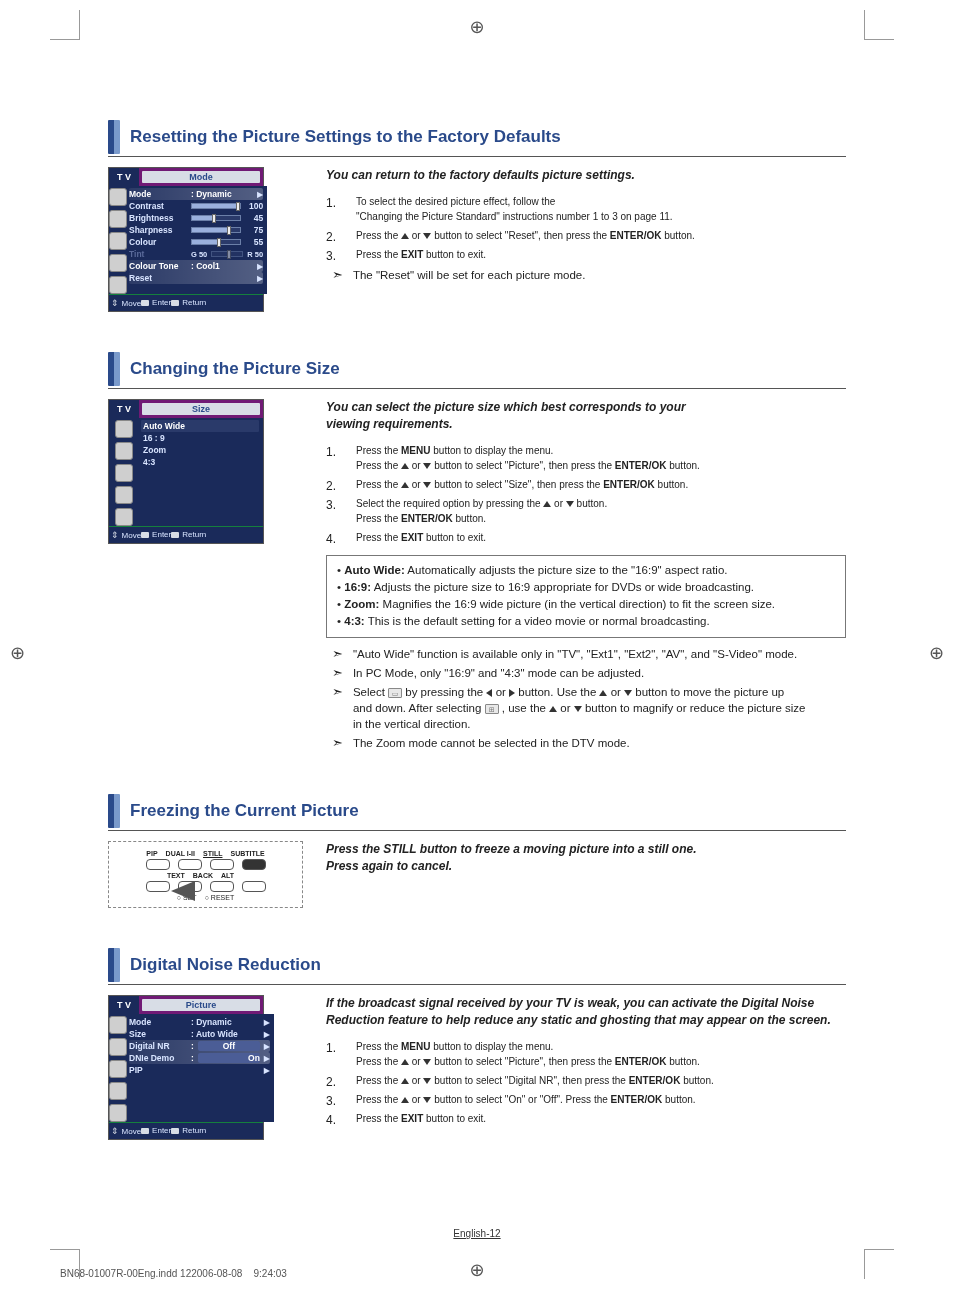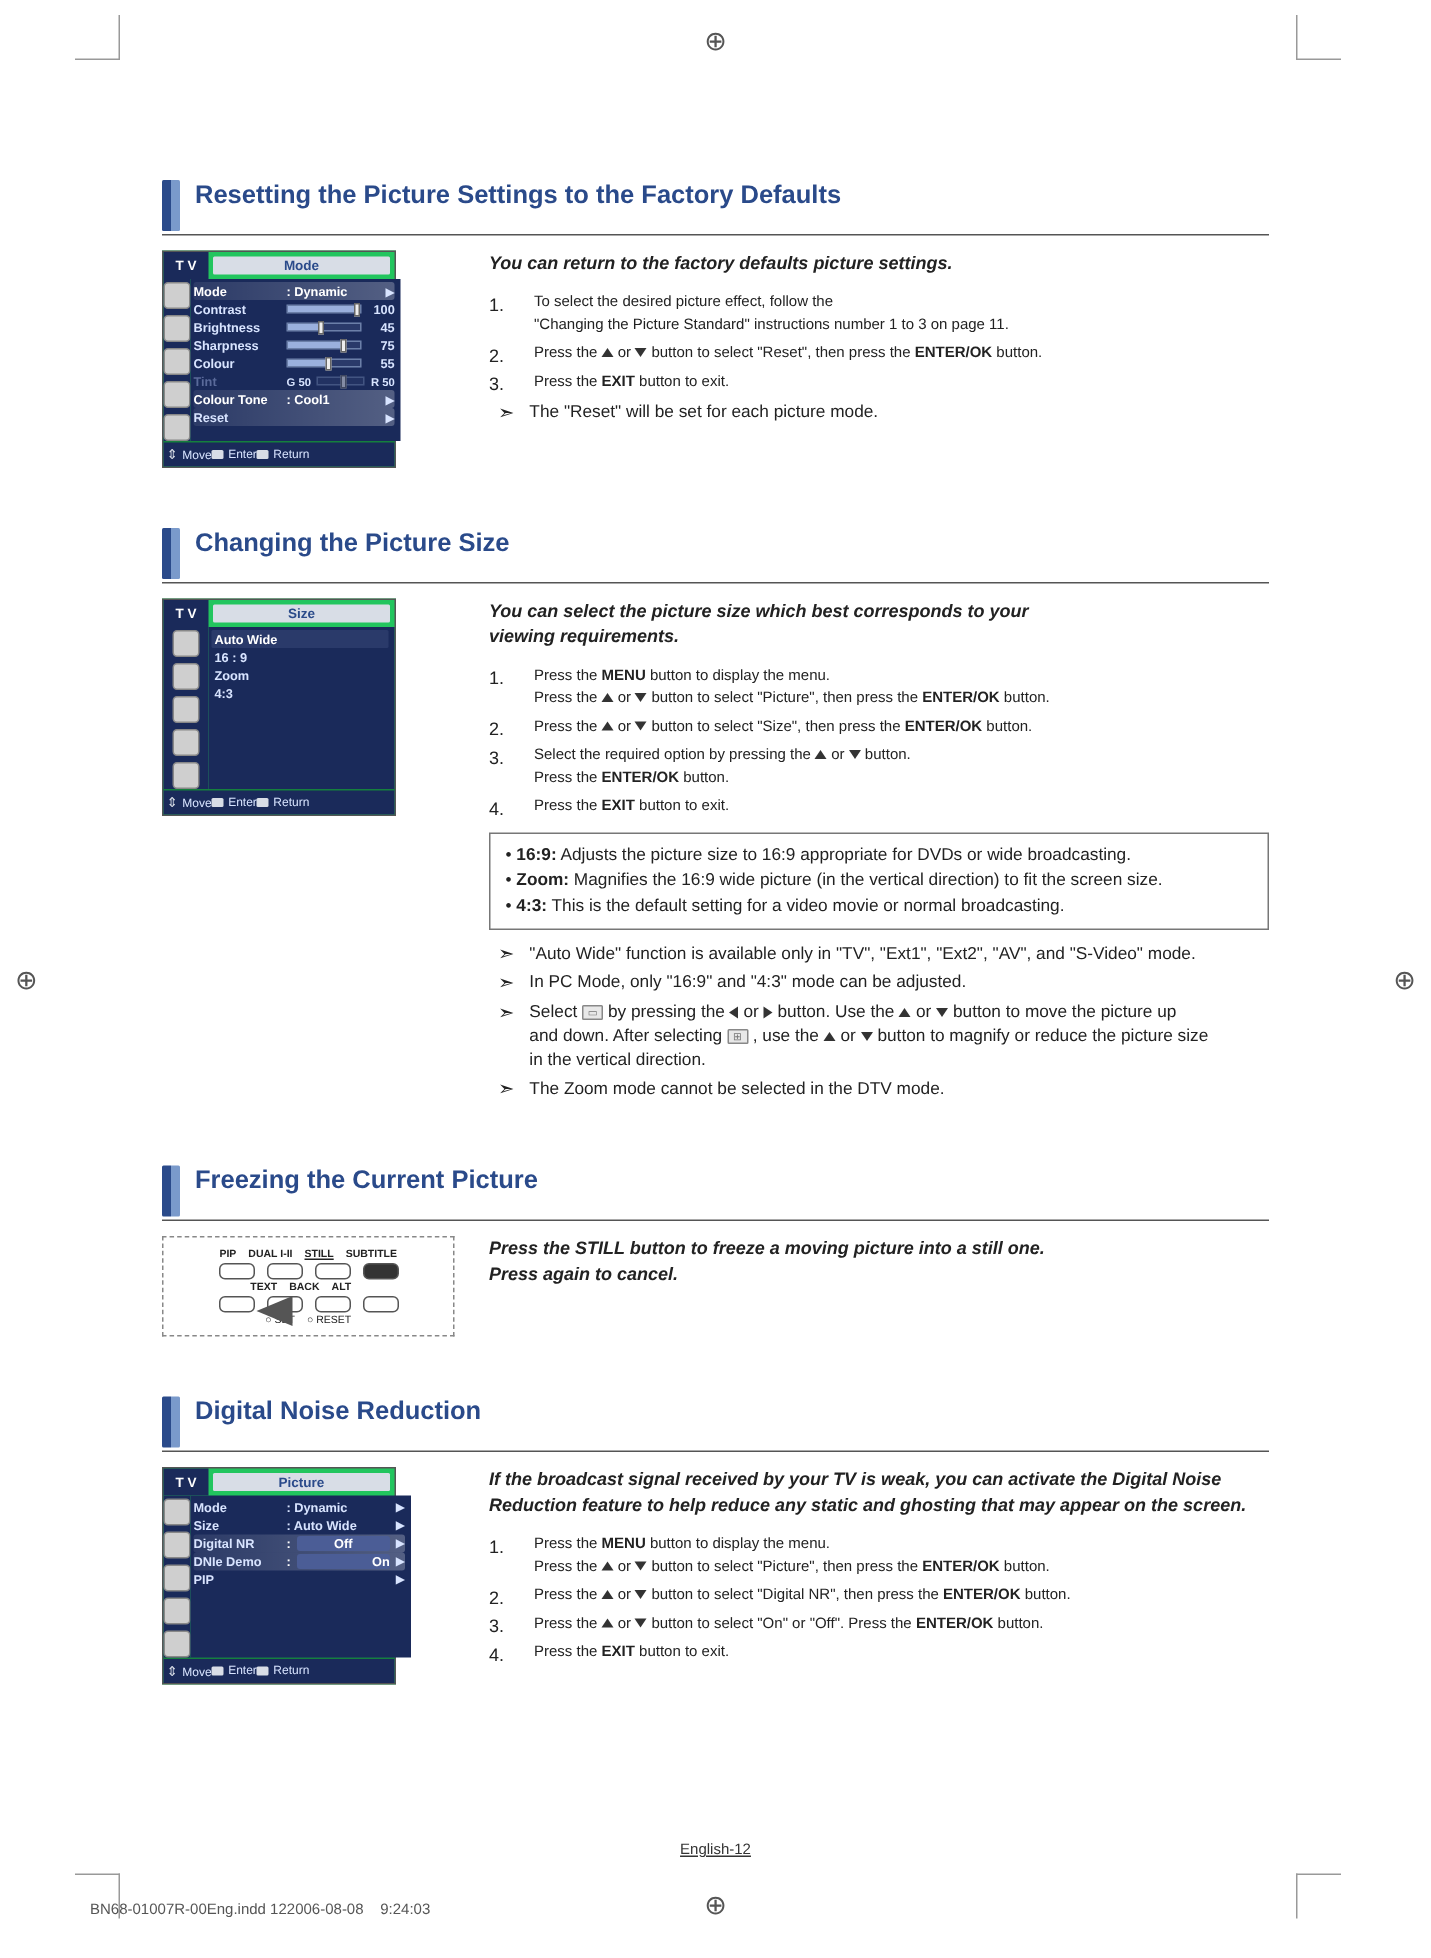--- a/index.html
+++ b/index.html
@@ -11,21 +11,21 @@
 
   .reg-mark { position:absolute; font-size:18px; color:#555; }
   .reg-top { top:16px; left:50%; transform:translateX(-50%); }
   .reg-left { top:50%; left:10px; transform:translateY(-50%); }
   .reg-right { top:50%; right:10px; transform:translateY(-50%); }
   .reg-bottom { bottom:24px; left:50%; transform:translateX(-50%); }
 
   .content { padding: 90px 48px 0 48px; }
 
   .section { margin-bottom: 40px; }
-  .section-header { display:flex; align-items:flex-start; margin-bottom:10px; border-bottom:1px solid #555; padding-bottom:2px; }
+  .section-header { display:flex; align-items:center; margin-bottom:10px; border-bottom:1px solid #555; padding-bottom:2px; }
   .section-bar { width:12px; height:34px; margin-right:10px; background: linear-gradient(to right, #2a4a8a 0 50%, #7a9acb 50% 100%); border-radius:1px; }
   .section-title { font-size:17px; font-weight:bold; color:#2a4a8a; }
 
   .section-body { display:flex; gap:18px; }
   .osd-col { width:200px; flex:0 0 200px; }
   .text-col { flex:1; }
 
   .intro { font-style: italic; font-weight:bold; font-size:12px; margin-bottom:8px; line-height:1.4; }
 
   ol.steps { list-style:none; counter-reset: step; margin-left:0; }
@@ -41,21 +41,21 @@
   .tri-left { border-top:4px solid transparent; border-bottom:4px solid transparent; border-right:6px solid #333; }
   .tri-right { border-top:4px solid transparent; border-bottom:4px solid transparent; border-left:6px solid #333; }
 
   .mini-icon { display:inline-block; width:14px; height:10px; border:1px solid #888; background:#e8e8e8; vertical-align:middle; border-radius:1px; font-size:7px; text-align:center; line-height:9px; color:#777;}
 
   .box { border:1px solid #777; padding:6px 10px; margin:8px 0; font-size:11.5px; line-height:1.5; }
   .box .bullet-row { padding-left:10px; text-indent:-10px; }
   .box .bullet-row::before { content:"• "; }
 
   
-  .osd { width:156px; border:1px solid #555; background:#22c55e; }
+  .osd { width:156px; border:1px solid #555; background:#701a75; }
   .osd-head { display:flex; }
   .osd-tv { width:30px; background:#1a2a5a; color:#fff; font-weight:bold; font-size:9px; text-align:center; padding:4px 0;}
   .osd-title-wrap { flex:1; padding:3px; }
   .osd-title { background:#d8dde6; color:#2a4a8a; font-size:9px; font-weight:bold; text-align:center; padding:1px 0; border-radius:1px;}
   .osd-body { display:flex; min-height:90px; }
   .osd-icons { width:30px; background:#1a2a5a; display:flex; flex-direction:column; align-items:center; padding-top:2px; gap:4px;}
   .osd-icon { width:18px; height:18px; background:#cfcfcf; border-radius:3px; border:1px solid #888; }
   .osd-rows { flex:1; background:#1a2a5a; padding:2px 4px 2px 2px; }
   .osd-row { display:flex; align-items:center; font-size:8.5px; padding:1px 0; color:#d8e4ff; gap:4px;}
   .osd-row.sel { color:#fff; }
@@ -247,20 +247,21 @@
           <div class="intro"><span>You can select the picture size which best corresponds to your</span><br><span>viewing requirements.</span></div>
           <ol class="steps">
             <li><span>Press the </span><b>MENU</b><span> button to display the menu.</span><br>
               <span class="sub"><span>Press the </span><span class="tri tri-up"></span><span> or </span><span class="tri tri-down"></span><span> button to select "Picture", then press the </span><b>ENTER/OK</b><span> button.</span></span></li>
             <li><span>Press the </span><span class="tri tri-up"></span><span> or </span><span class="tri tri-down"></span><span> button to select "Size", then press the </span><b>ENTER/OK</b><span> button.</span></li>
             <li><span>Select the required option by pressing the </span><span class="tri tri-up"></span><span> or </span><span class="tri tri-down"></span><span> button.</span><br>
               <span class="sub"><span>Press the </span><b>ENTER/OK</b><span> button.</span></span></li>
             <li><span>Press the </span><b>EXIT</b><span> button to exit.</span></li>
           </ol>
           <div class="box">
+            <div class="bullet-row"><b>Auto Wide:</b><span> Automatically adjusts the picture size to the "16:9" aspect ratio.</span></div>
             <div class="bullet-row"><b>16:9:</b><span> Adjusts the picture size to 16:9 appropriate for DVDs or wide broadcasting.</span></div>
             <div class="bullet-row"><b>Zoom:</b><span> Magnifies the 16:9 wide picture (in the vertical direction) to fit the screen size.</span></div>
             <div class="bullet-row"><b>4:3:</b><span> This is the default setting for a video movie or normal broadcasting.</span></div>
           </div>
           <div class="arrow-note">
               <span class="arrow">➣</span>
               <span>"Auto Wide" function is available only in "TV", "Ext1", "Ext2", "AV", and "S-Video" mode.</span>
             </div>
           <div class="arrow-note">
               <span class="arrow">➣</span>

